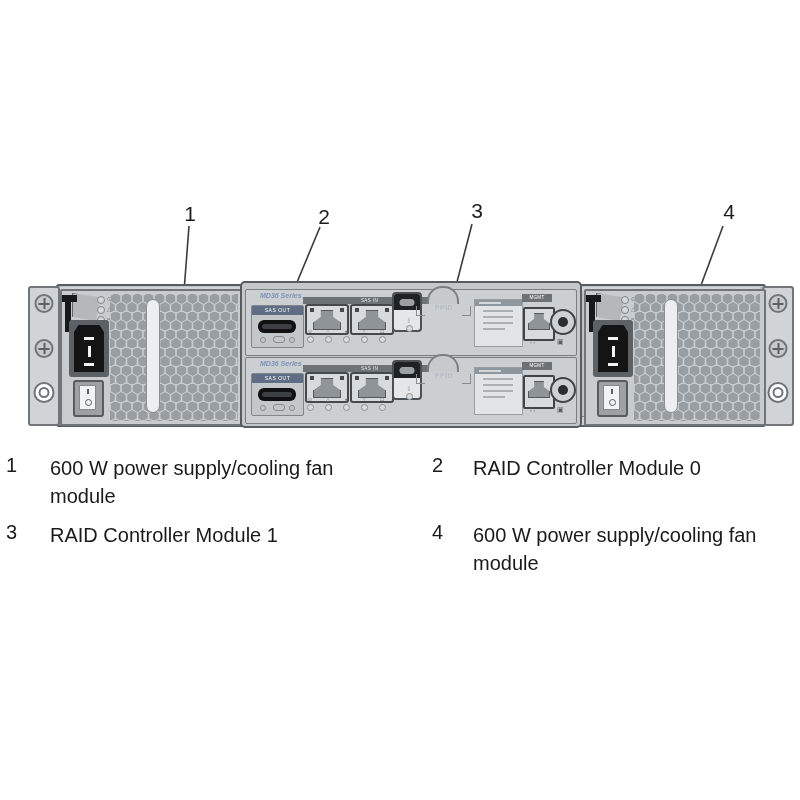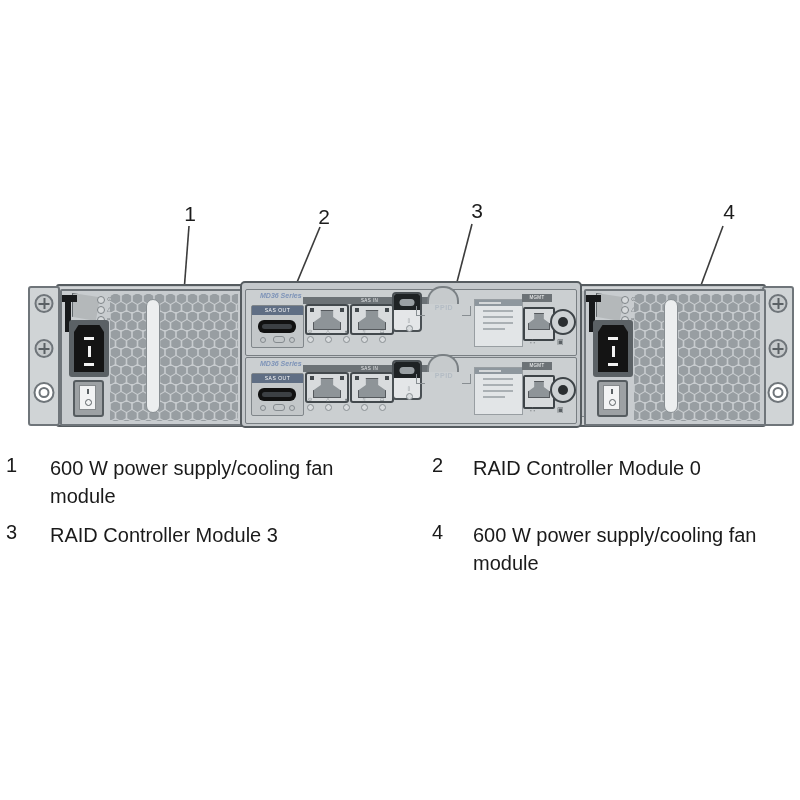--- a/index.html
+++ b/index.html
@@ -396,17 +396,17 @@
         </div>
       <span class="svcicon">▣</span>
     </div>
   </div>
 
   <div class="legend-num" style="left:6px;top:454px;">1</div>
   <div class="legend-text" style="left:50px;top:454px;">600 W power supply/cooling fan module</div>
   <div class="legend-num" style="left:432px;top:454px;">2</div>
   <div class="legend-text" style="left:473px;top:454px;">RAID Controller Module 0</div>
   <div class="legend-num" style="left:6px;top:521px;">3</div>
-  <div class="legend-text" style="left:50px;top:521px;">RAID Controller Module 3</div>
+  <div class="legend-text" style="left:50px;top:521px;">RAID Controller Module 1</div>
   <div class="legend-num" style="left:432px;top:521px;">4</div>
   <div class="legend-text" style="left:473px;top:521px;">600 W power supply/cooling fan module</div>
 
 </div>
 
 </body></html>

